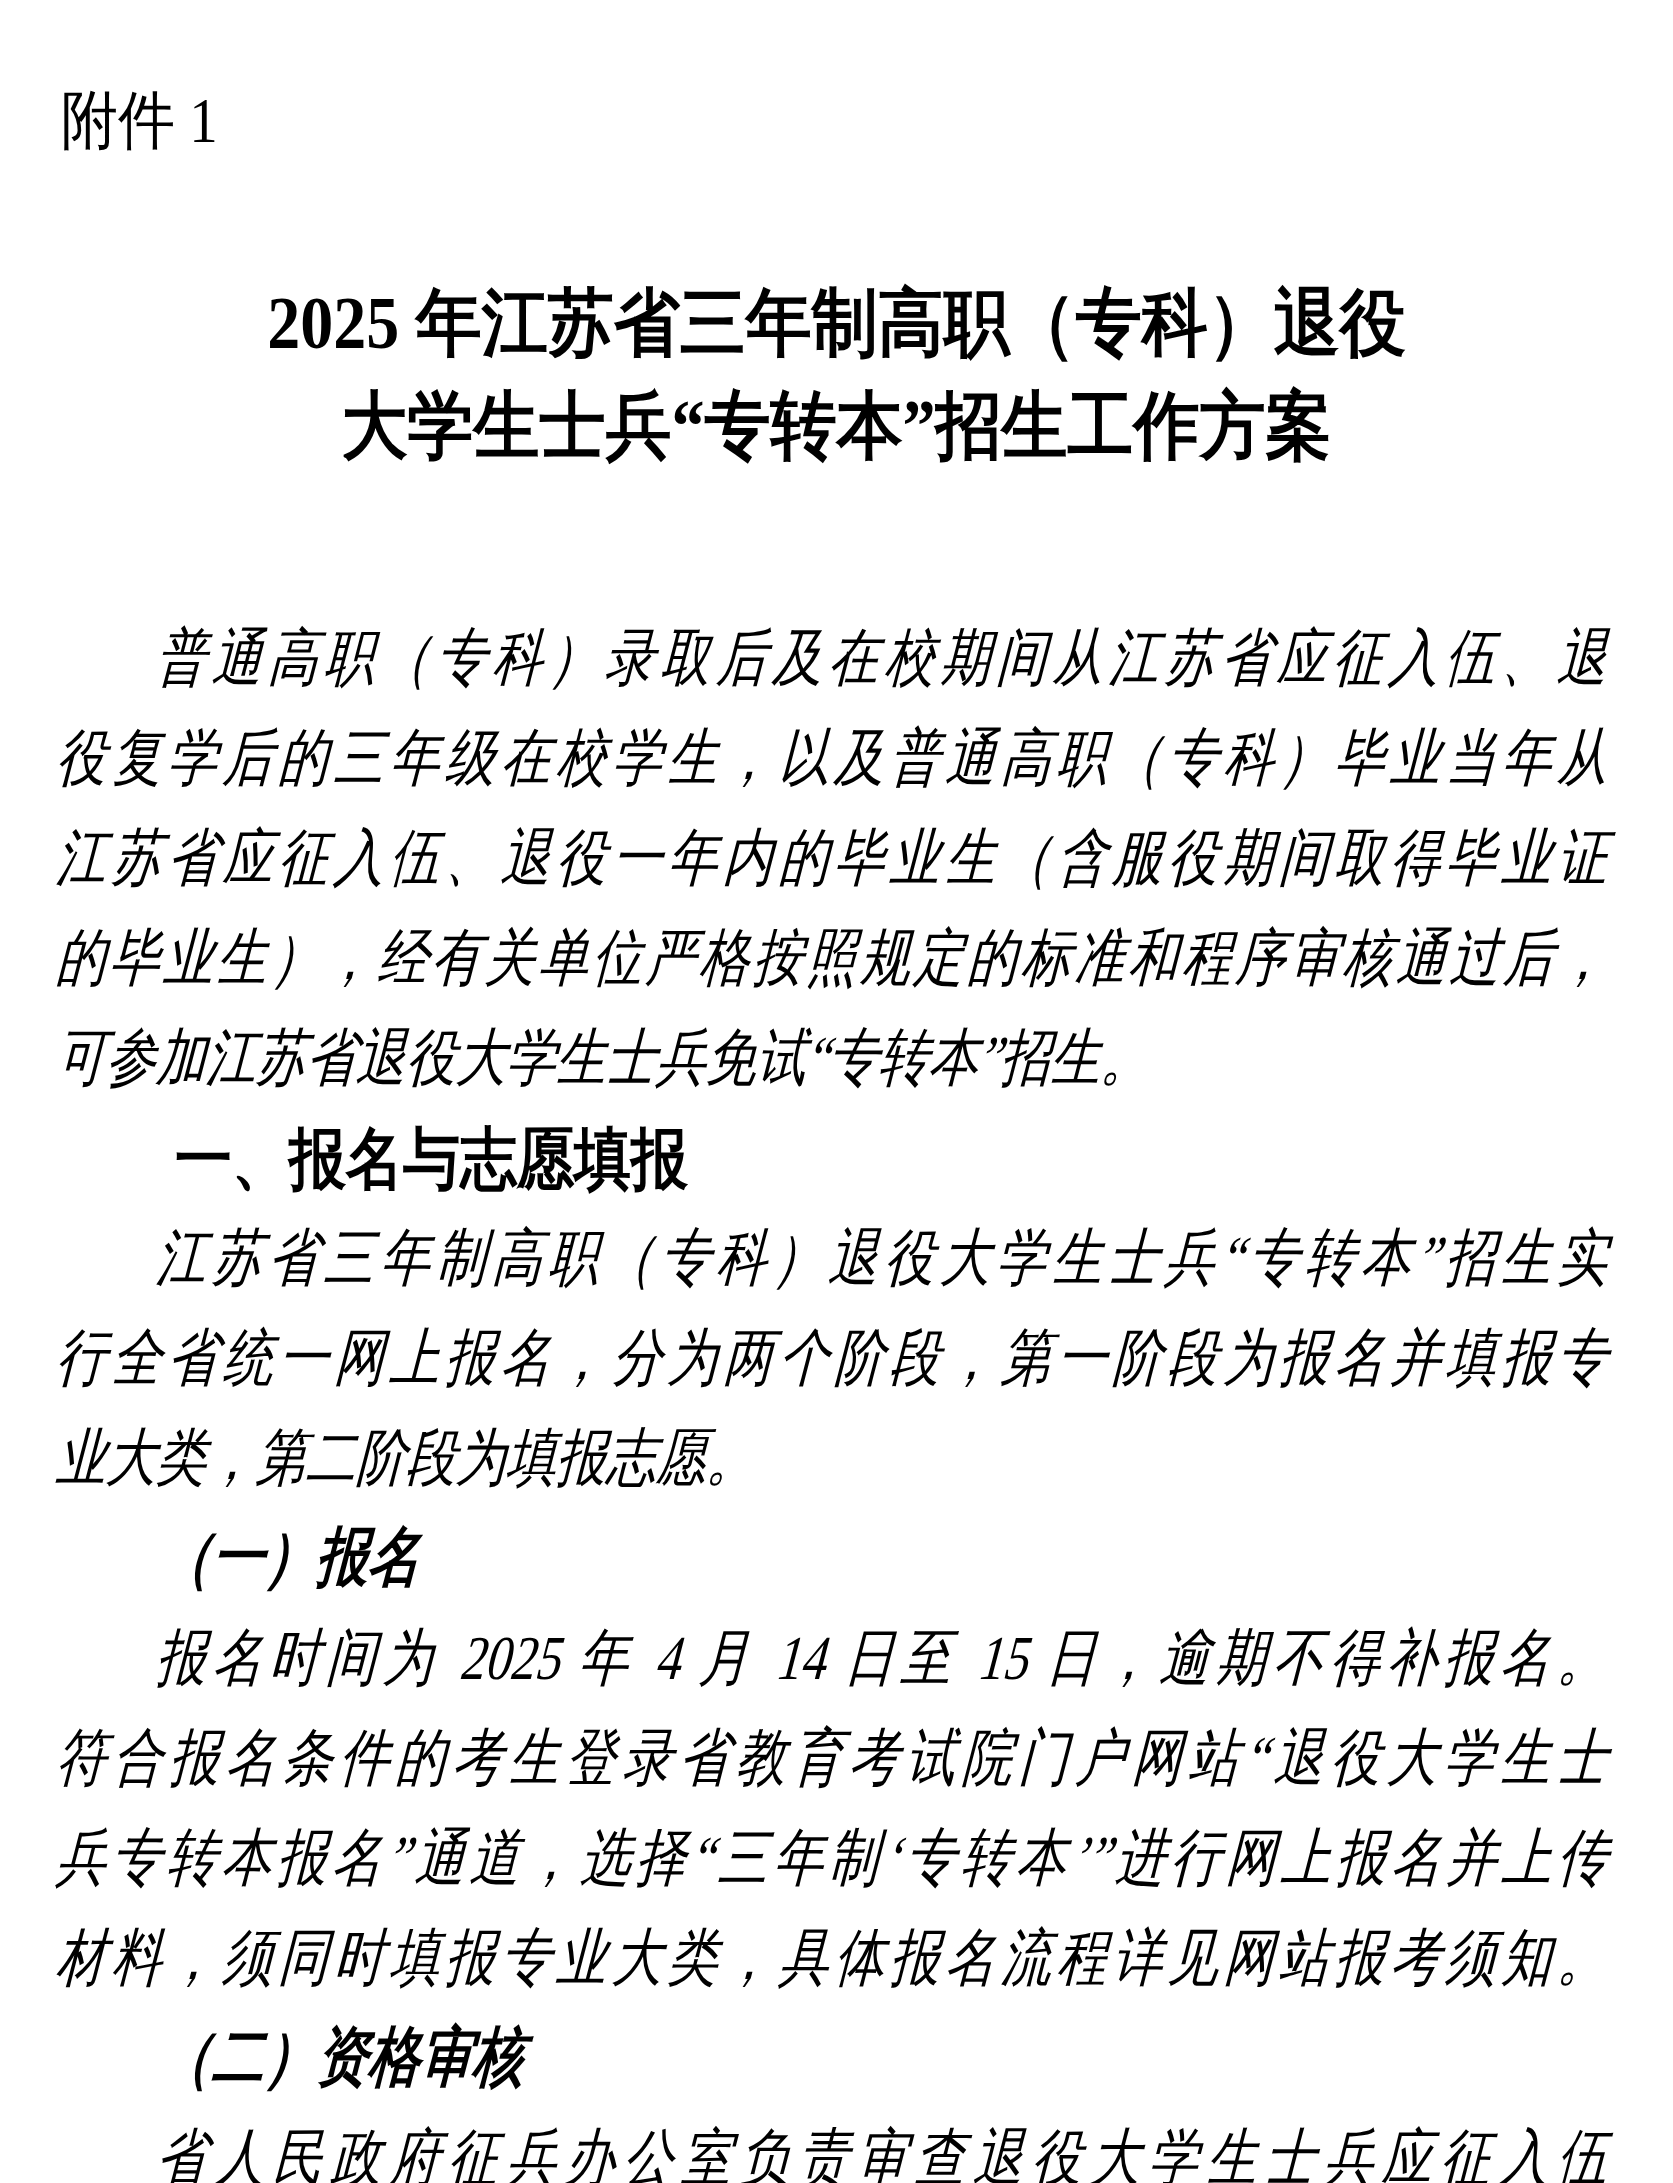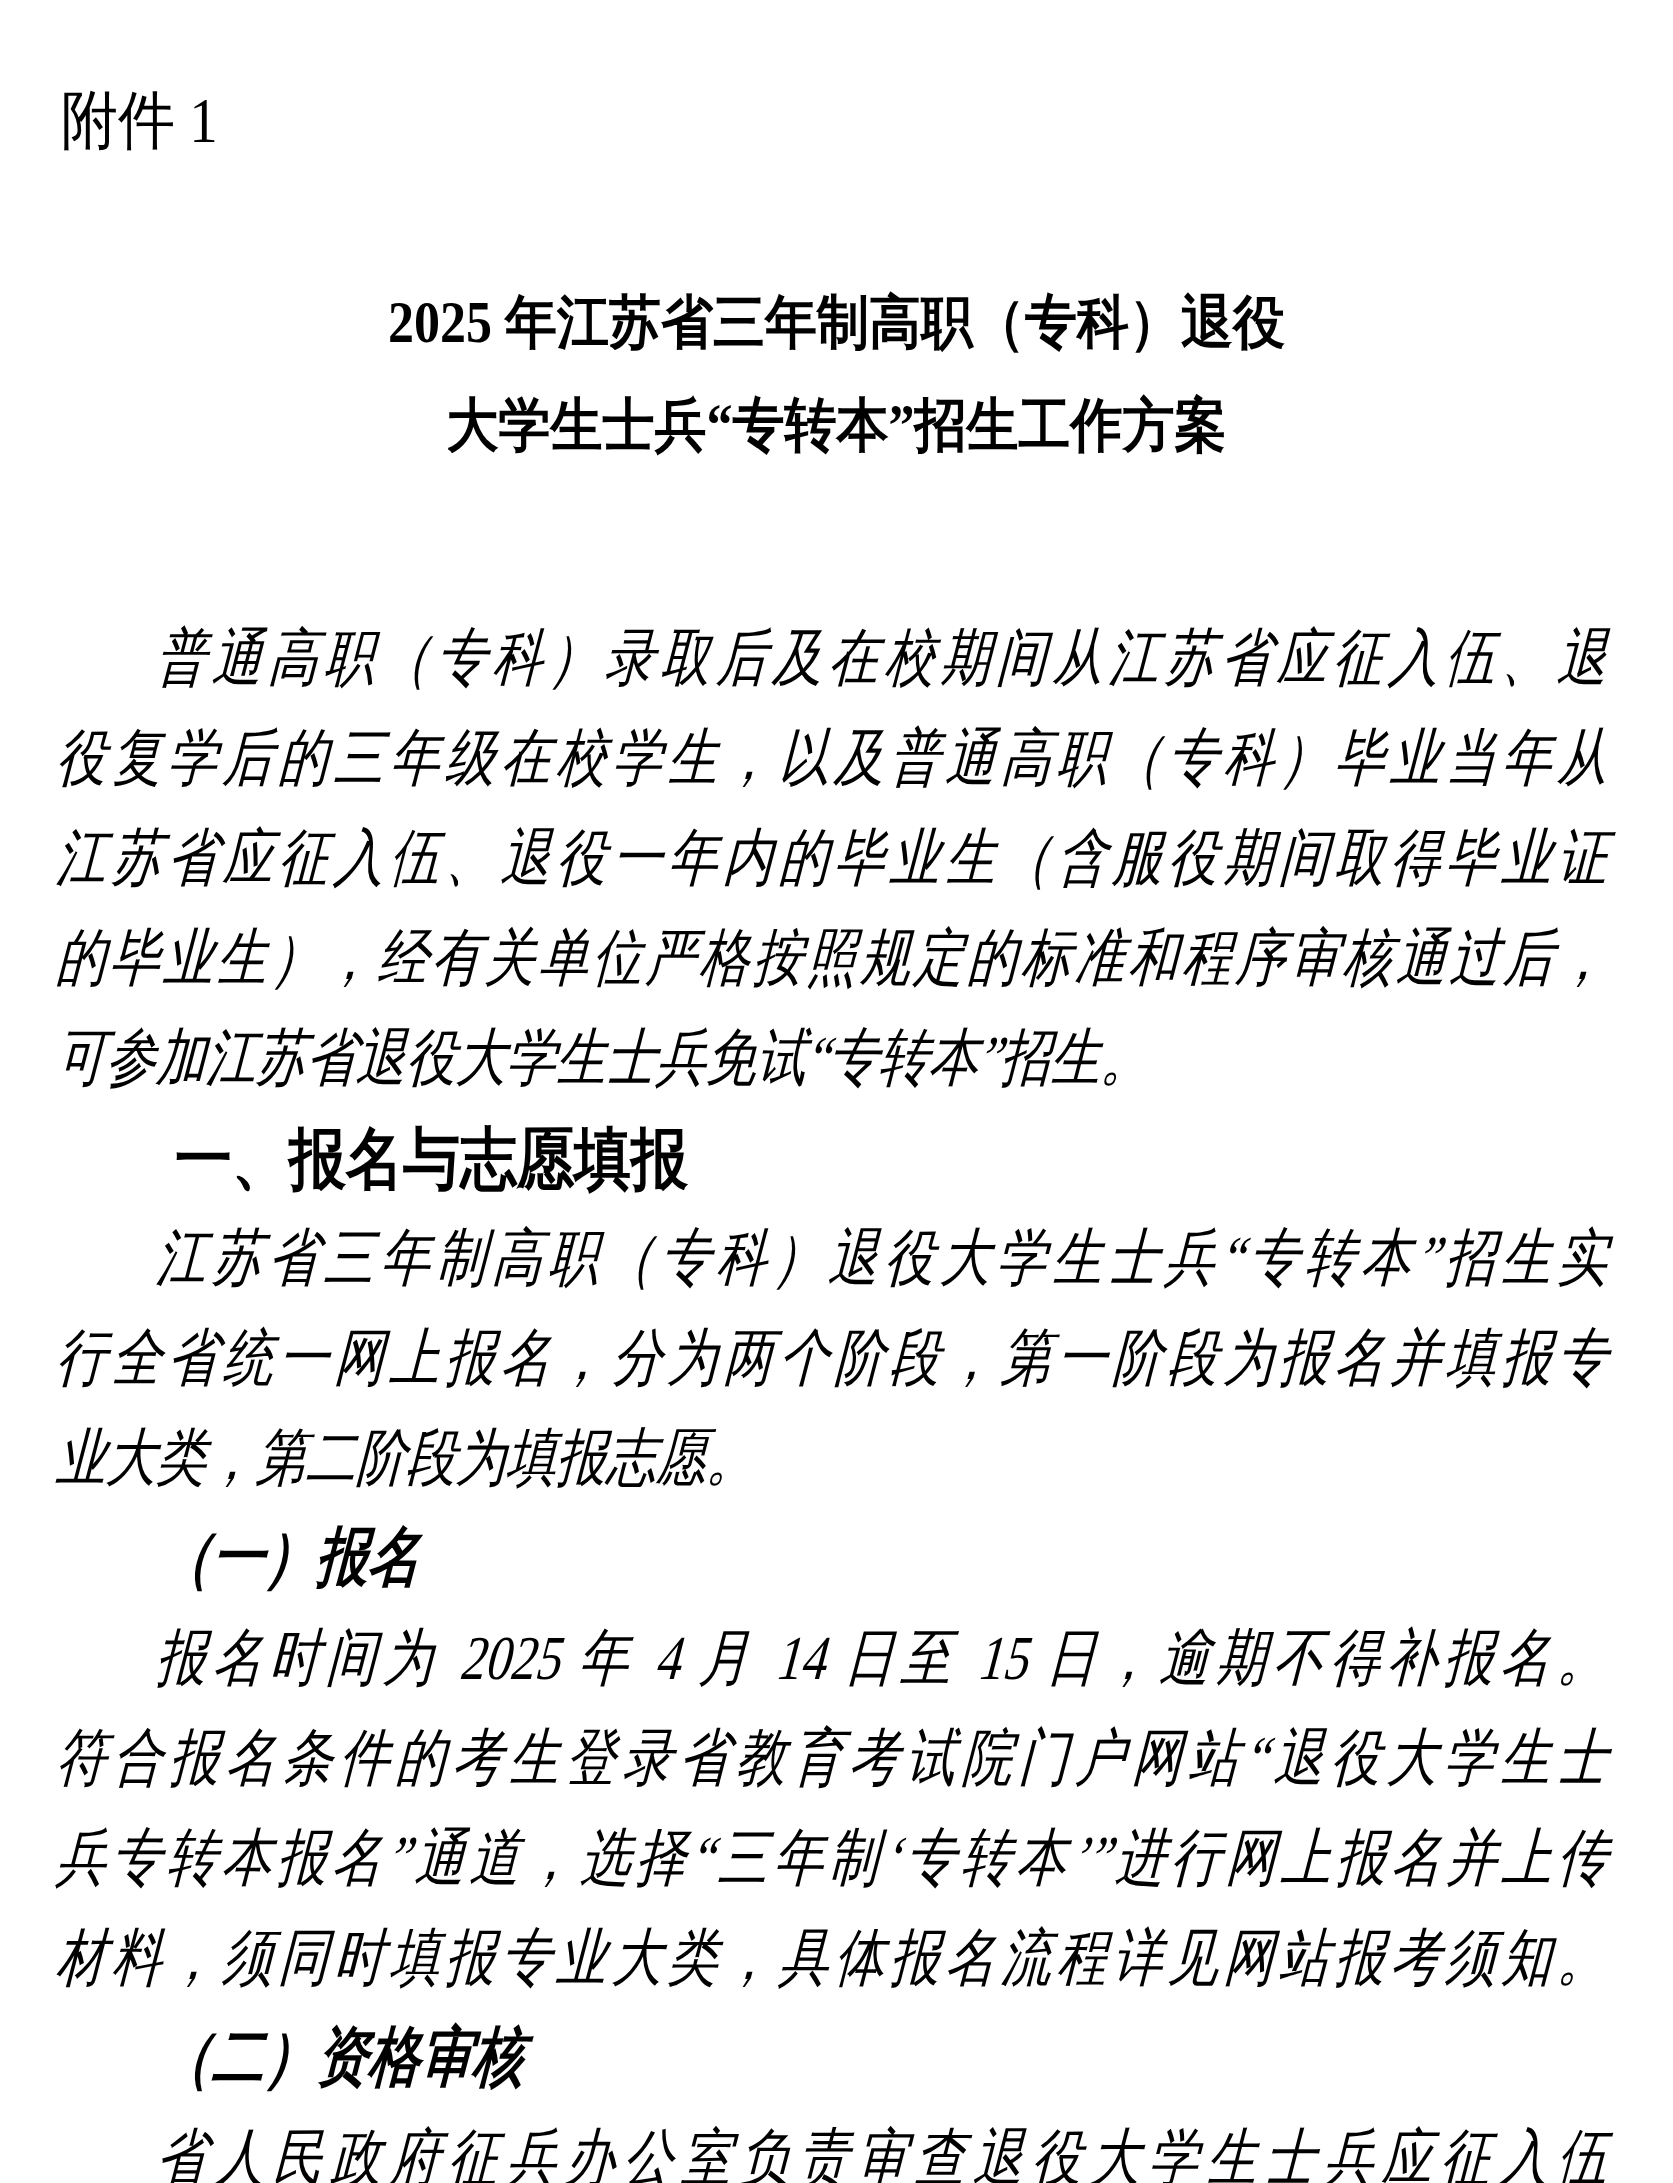--- a/index.html
+++ b/index.html
@@ -17,21 +17,21 @@
   .attachment {
     font-size: 57px;
     line-height: 79px;
     transform: scaleY(1.12);
     transform-origin: left center;
   }
   .doc-title {
     margin-top: 111px;
     text-align: center;
     font-weight: bold;
-    font-size: 52px;
+    font-size: 66px;
     line-height: 103px;
   }
   .doc-title .tline { transform: scaleY(1.12); transform-origin: center; }
   .doc-body {
     margin-top: 131px;
     font-size: 50px;
     line-height: 100px;
   }
   .line { height: 100px; }
   .fill {

